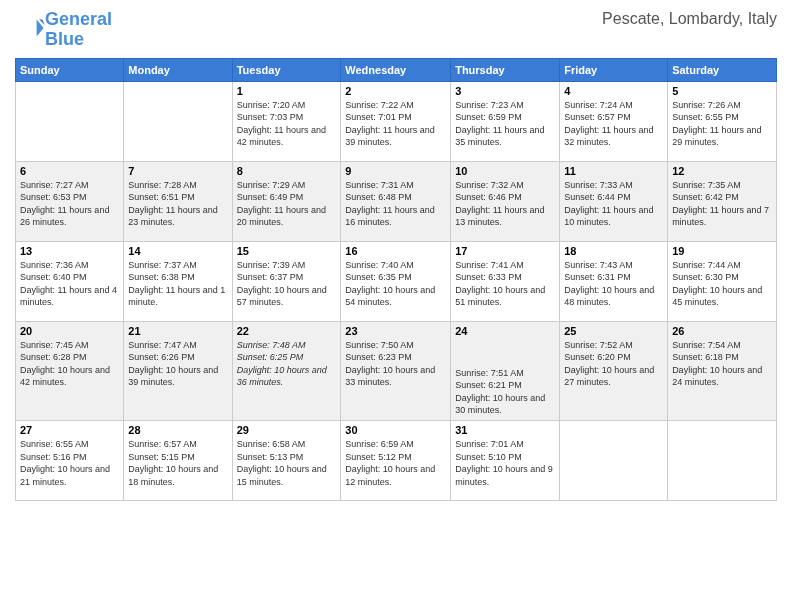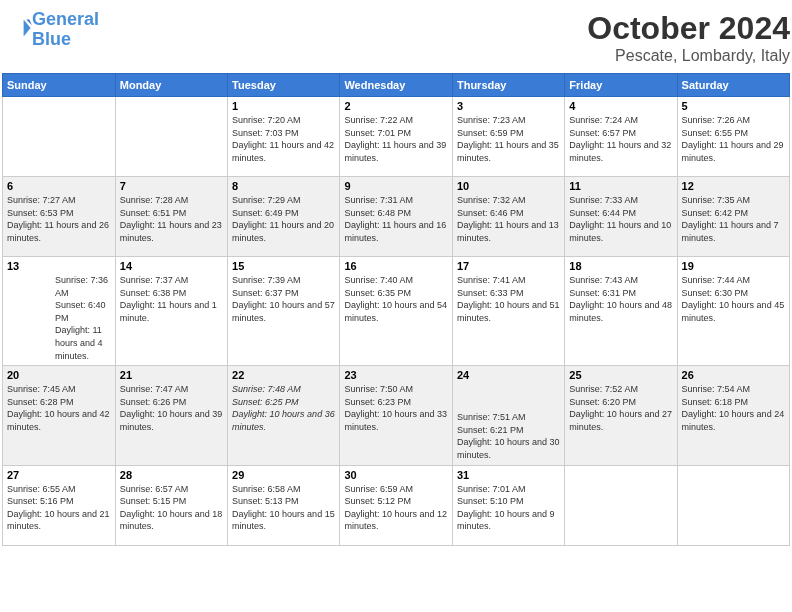--- a/index.html
+++ b/index.html
@@ -6,21 +6,21 @@
     body {
       font-family: Arial, sans-serif;
       background: #fff;
       width: 792px;
       height: 612px;
       overflow: hidden;
     }
     .page {
       width: 792px;
       height: 612px;
-      padding: 10px 2px;
+      padding: 10px 15px;
       background: #fff;
     }
     .header {
       display: flex;
       justify-content: space-between;
       align-items: flex-start;
       margin-bottom: 8px;
     }
     .logo {
       display: flex;
@@ -110,21 +110,20 @@
         </svg>
       </div>
       <div>
         <div class="logo-text">
           <span>General</span><br>
           <span style="color:#4a90d9;">Blue</span>
         </div>
       </div>
     </div>
     <div class="title-section">
-      <div class="month-title">October 2024</div>
       <div class="location">Pescate, Lombardy, Italy</div>
     </div>
   </div>
 
   <table class="calendar">
     <thead>
       <tr>
       <th>Sunday</th>
           <th>Monday</th>
           <th>Tuesday</th>
@@ -209,21 +208,21 @@
           <td>
             <span class="day-num">12</span>
             <div class="day-info" style="white-space: pre-line;">Sunrise: 7:35 AM
 Sunset: 6:42 PM
 Daylight: 11 hours and 7 minutes.</div>
           </td>
         </tr>
         <tr class="row-bg-light">
           <td>
             <span class="day-num">13</span>
-            <div class="day-info" style="white-space: pre-line; margin-left: 48px;">Sunrise: 7:36 AM
+            <div class="day-info" style="white-space: pre-line;">Sunrise: 7:36 AM
 Sunset: 6:40 PM
 Daylight: 11 hours and 4 minutes.</div>
           </td>
           <td>
             <span class="day-num">14</span>
             <div class="day-info" style="white-space: pre-line;">Sunrise: 7:37 AM
 Sunset: 6:38 PM
 Daylight: 11 hours and 1 minute.</div>
           </td>
           <td>

